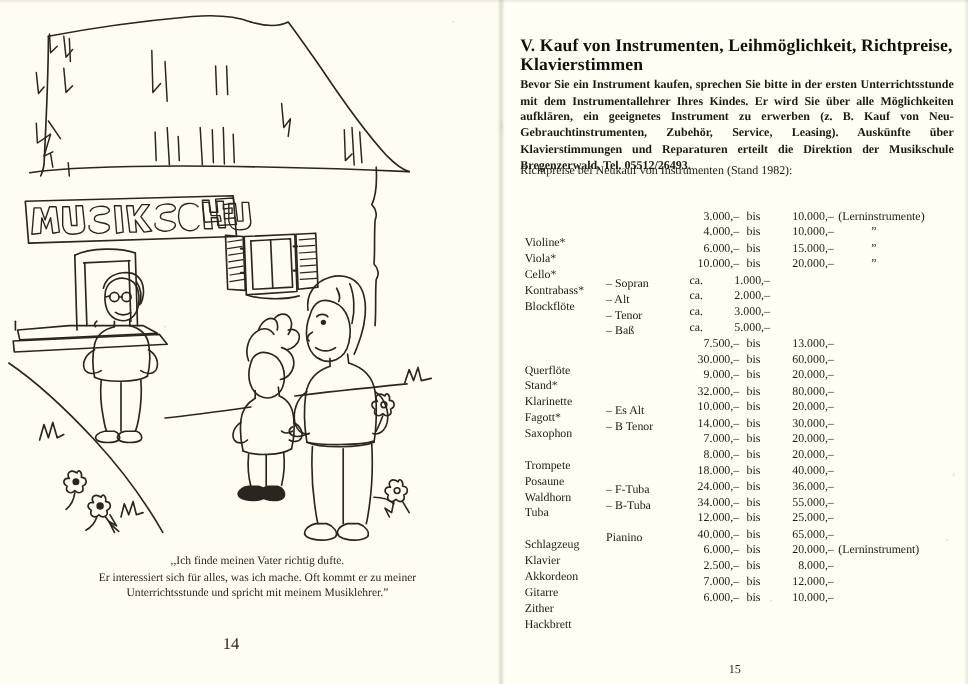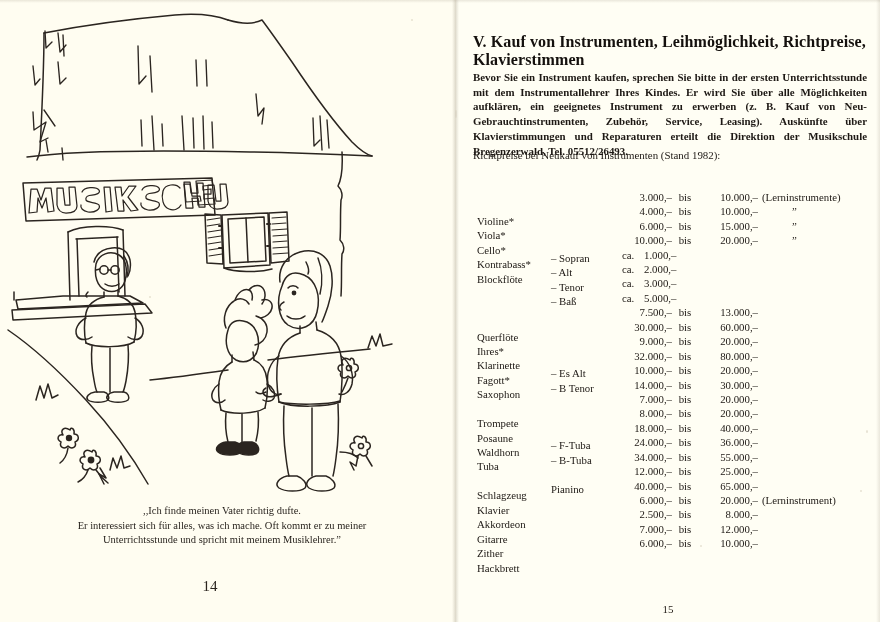--- a/index.html
+++ b/index.html
@@ -19,21 +19,21 @@
   .edge-top{position:absolute;left:0;top:0;width:880px;height:3px;
     background:linear-gradient(to bottom,rgba(160,150,130,.22),rgba(160,150,130,0));}
   .edge-right{position:absolute;right:0;top:0;width:4px;height:622px;
     background:linear-gradient(to left,rgba(150,140,120,.20),rgba(150,140,120,0));}
 
   
   #art{position:absolute;left:0;top:0;width:456px;height:500px;}
   #art svg{display:block;width:456px;height:500px;}
 
   .caption{
-    position:absolute;left:16px;top:504px;width:412px;
+    position:absolute;left:28px;top:504px;width:412px;
     text-align:center;font-size:10.5px;line-height:14.6px;color:#241f1a;
   }
   .caption div{white-space:nowrap;}
   .folio-left{position:absolute;left:0;top:578px;width:420px;text-align:center;
     font-size:15px;color:#2a241e;}
 
   
   .r-head{
     position:absolute;left:473px;top:33px;width:400px;
     font-weight:bold;font-size:16px;letter-spacing:.1px;color:#14100d;font-family:Liberation Serif, serif;
@@ -53,22 +53,22 @@
   .c-name{position:absolute;left:11px;top:0;font-size:10.8px;white-space:nowrap;color:#1d1814;margin-top:21px;}
   .c-var {position:absolute;left:85px;top:0;font-size:10.8px;white-space:nowrap;color:#1d1814;}
   
   .c-num {position:absolute;left:146px;top:-3.2px;width:180px;font-size:10.8px;color:#1d1814;
           display:flex;align-items:baseline;}
   .c-num .lo{width:60px;text-align:right;}
   .c-num .bis{width:26px;text-align:center;}
   .c-num .hi{width:60px;text-align:right;}
   .c-num .ca{width:60px;text-align:right;padding-right:0;}
   .c-num.capprox{left:156px;}
-  .c-num.capprox .ca{width:22px;text-align:left;}
-  .c-num.capprox .lo{width:56px;text-align:left;}
+  .c-num.capprox .ca{width:22px;text-align:center;}
+  .c-num.capprox .lo{width:56px;text-align:right;}
   .c-note{position:absolute;left:296px;top:-3.2px;font-size:10.8px;white-space:nowrap;color:#1d1814;}
   .c-note.ditto{left:296px;text-align:left;padding-left:30px;letter-spacing:.5px;}
 
   .r-foot{
     position:absolute;left:473px;top:551px;width:394px;
     font-size:10.6px;line-height:14.4px;text-align:justify;color:#1d1814;
   }
   .folio-right{position:absolute;left:466px;top:583px;width:404px;text-align:center;
     font-size:11px;color:#2a241e;margin-top:20px;}
 
@@ -395,21 +395,21 @@
       </div>
       <div class="prow">
         <span class="c-name">Querflöte</span>
         <span class="c-num">
           <span class="lo">7.500,–</span>
           <span class="bis">bis</span>
           <span class="hi">13.000,–</span>
         </span>
       </div>
       <div class="prow">
-        <span class="c-name">Ihres*</span>
+        <span class="c-name">Stand*</span>
         <span class="c-num">
           <span class="lo">30.000,–</span>
           <span class="bis">bis</span>
           <span class="hi">60.000,–</span>
         </span>
       </div>
       <div class="prow">
         <span class="c-name">Klarinette</span>
         <span class="c-num">
           <span class="lo">9.000,–</span>

